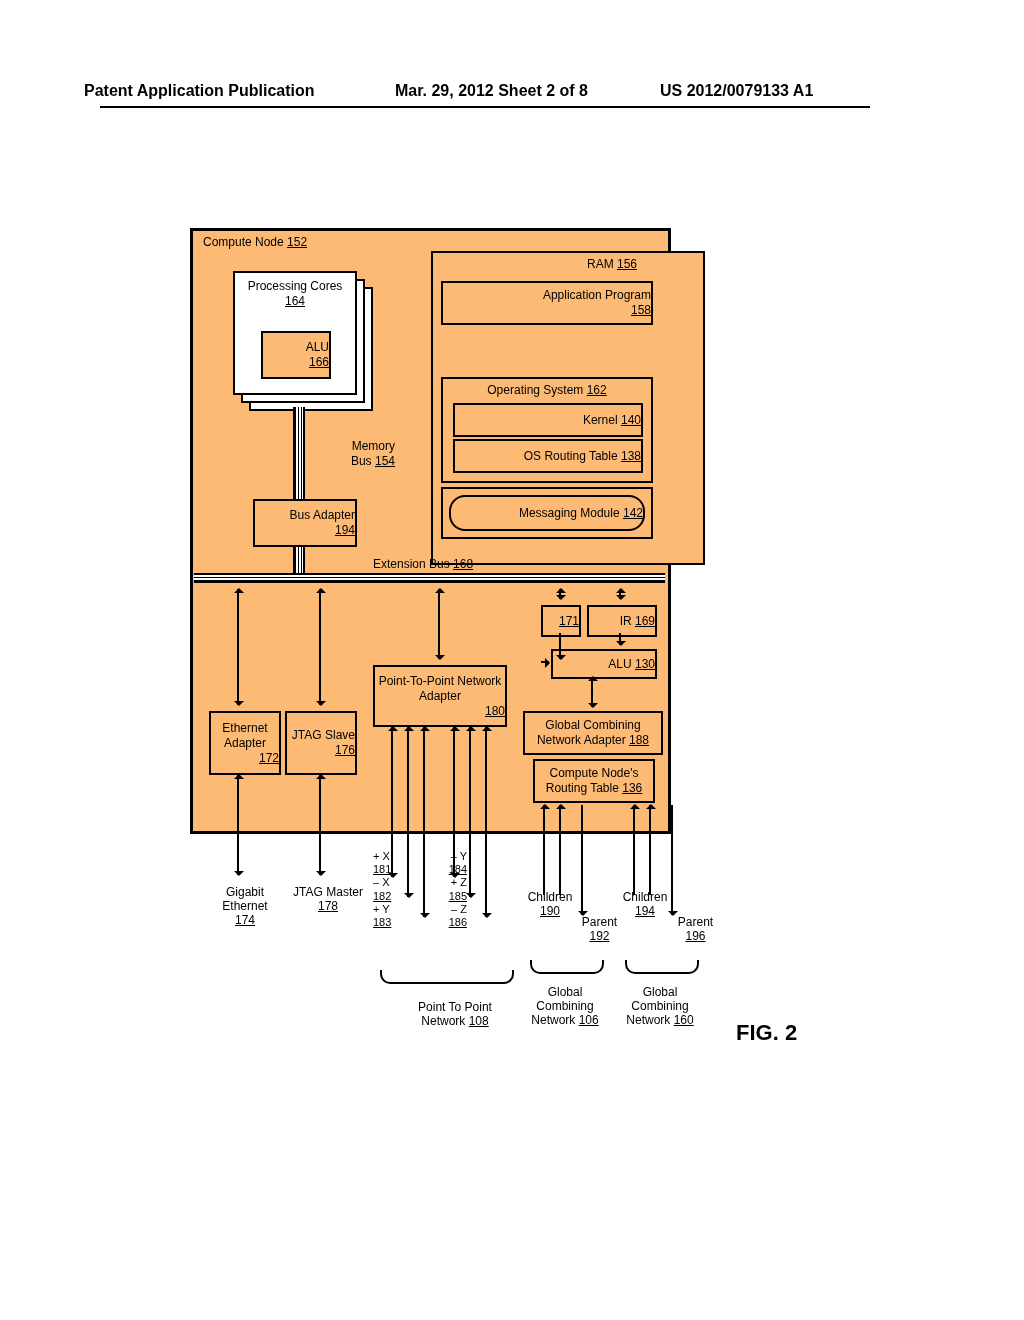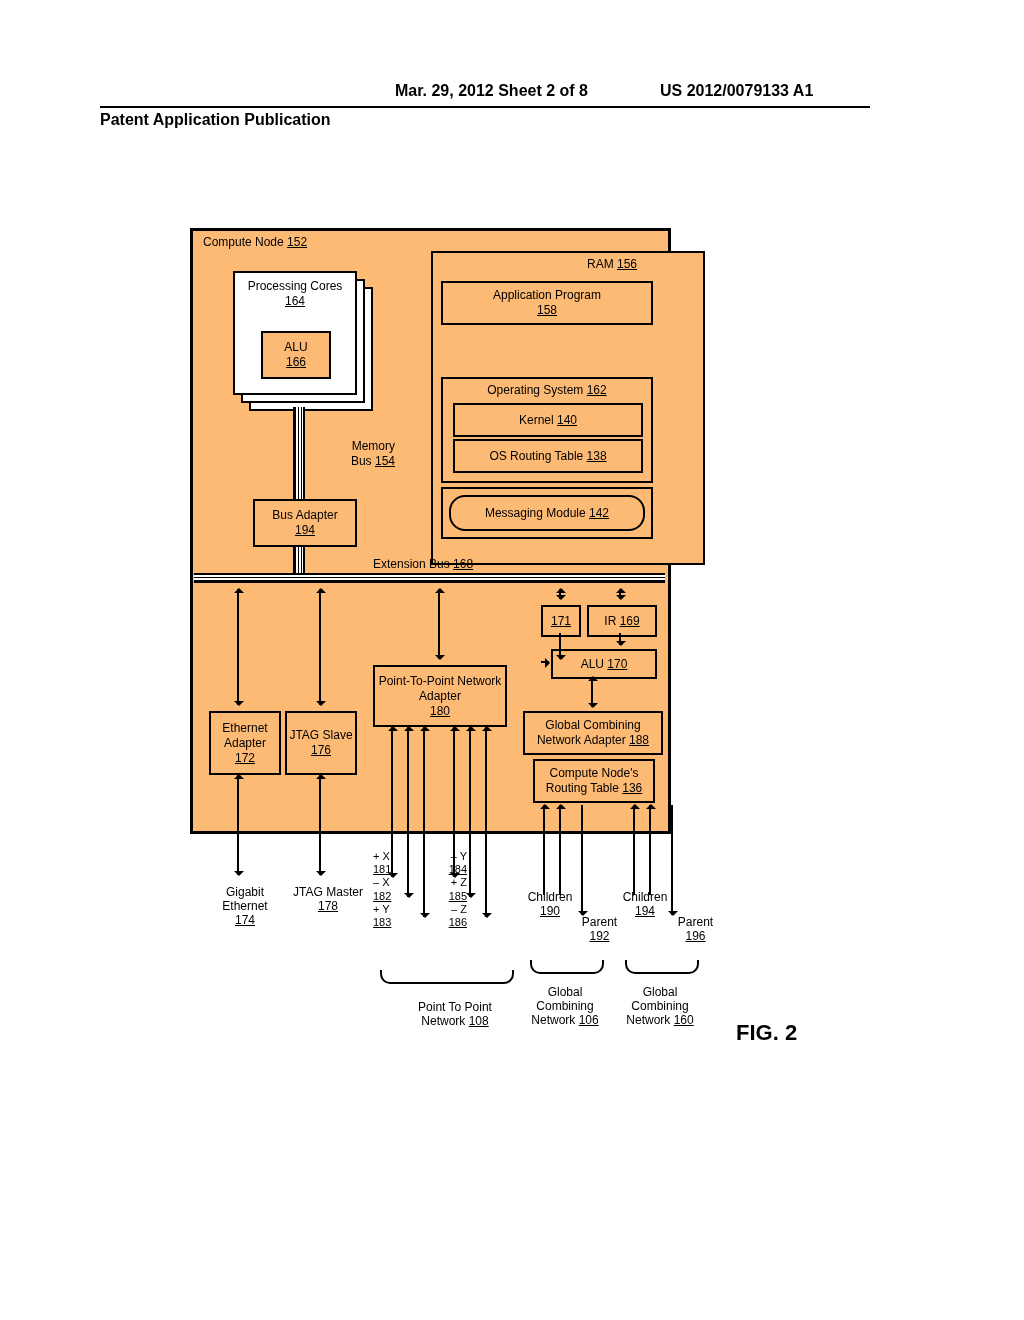--- a/index.html
+++ b/index.html
@@ -14,21 +14,21 @@
     width: 1024px;
     height: 1320px;
     background: #fff;
   }
   .hdr {
     position: absolute;
     top: 82px;
     font-size: 16px;
     font-weight: 600;
   }
-  .hdr-left   { left: 100px; margin-top: 29px; }
+  .hdr-left   { left: 84px; }
   .hdr-center { left: 395px; }
   .hdr-right  { left: 660px; }
   .hdr-line {
     position: absolute;
     top: 106px;
     left: 100px;
     width: 770px;
     border-top: 2px solid #000;
   }
 
@@ -187,21 +187,21 @@
     border-bottom-right-radius:10px;
     height:12px;
   }
   #brace-p2p { left: 380px; top: 970px; width: 130px; }
   #brace-g1  { left: 530px; top: 960px; width: 70px; }
   #brace-g2  { left: 625px; top: 960px; width: 70px; }
 
   
   #fig-label { position:absolute; left: 736px; top: 1020px; font-size:22px; font-weight:600; }
 
-  .center { display:flex; align-items:center; justify-content:center; flex-direction:column; }
+  .center { display:flex; align-items:flex-end; justify-content:center; flex-direction:column; }
 
 </style>
 </head>
 <body>
 
 <div class="page">
 
   <div class="hdr hdr-left">Patent Application Publication</div>
   <div class="hdr hdr-center">Mar. 29, 2012  Sheet 2 of 8</div>
   <div class="hdr hdr-right">US 2012/0079133 A1</div>
@@ -271,21 +271,21 @@
       </div>
       <div id="ext-bus" class="busbar"></div>
 
       <div id="blank171" class="box center">
         <span class="u">171</span>
       </div>
       <div id="ir-box" class="box center">
         <span><span>IR</span>&nbsp;<span class="u">169</span></span>
       </div>
       <div id="alu170" class="box center">
-        <span><span>ALU</span>&nbsp;<span class="u">170</span></span>
+        <span><span>ALU</span>&nbsp;<span class="u">130</span></span>
       </div>
 
       <div class="arrow both" style="left:44px; top:358px; height:116px"></div>
       <div class="arrow both" style="left:126px; top:358px; height:116px"></div>
       <div class="arrow both" style="left:245px; top:358px; height:70px"></div>
       <div class="arrow both" style="left:366px; top:358px; height:10px"></div>
       <div class="arrow both" style="left:426px; top:358px; height:10px"></div>
       <div class="arrow down" style="left:426px; top:402px; height:12px"></div>
       <div class="harrow r" style="left:348px; top:430px; width:8px"></div>
       <div class="arrow both" style="left:398px; top:446px; height:30px"></div>

